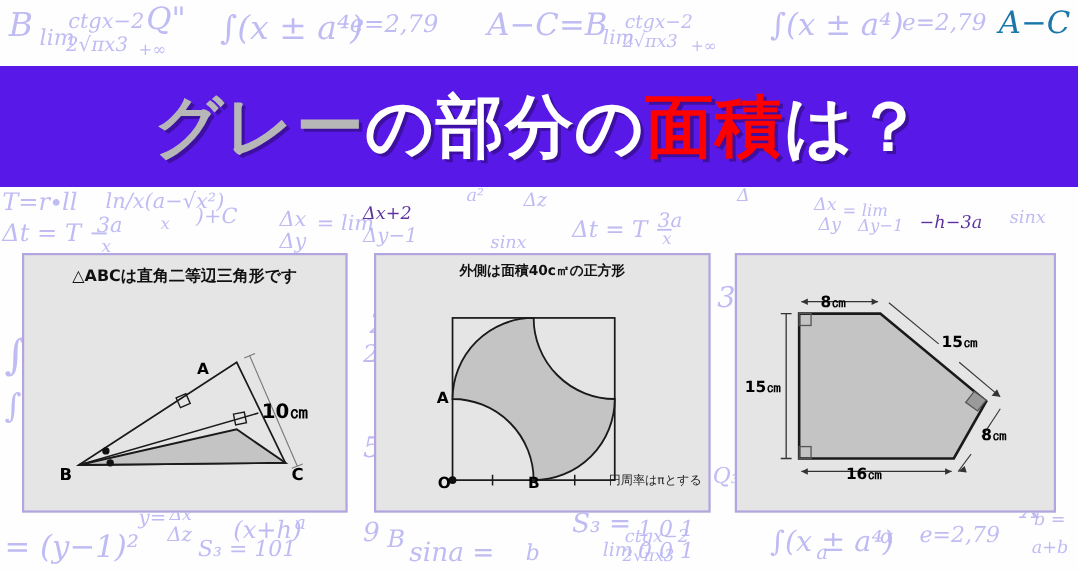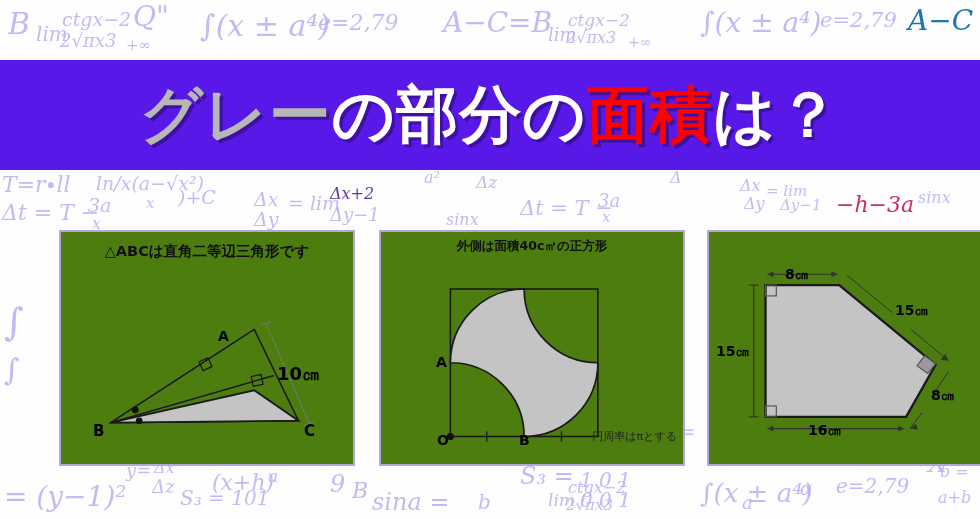--- a/index.html
+++ b/index.html
@@ -34,24 +34,23 @@
     font-size:62px;
     letter-spacing:1px;
     line-height:1;
     white-space:nowrap;
     text-shadow:3px 3px 0 rgba(0,0,0,.30);
   }
 
   
   .panel{
     position:absolute;
-    background:#4d7c0f;
+    background:#e5e5e5;
     border:2px solid #b3a5e0;
     box-sizing:border-box;
-    margin-left:39px;
   }
   #panel-1{left:20px;top:230px;width:296px;height:236px;}
   #panel-2{left:340px;top:230px;width:306px;height:236px;}
   #panel-3{left:668px;top:230px;width:292px;height:236px;}
 
   .panel-caption{
     position:absolute;left:0;width:100%;
     text-align:center;
     font-family:"DejaVu Sans","Liberation Sans",sans-serif;
     font-weight:bold;
@@ -111,21 +110,21 @@
       <div class="hw" style="left: 92px; top: 214px; font-size: 16px; color: rgb(185, 181, 242);">x</div>
       <div class="hw" style="left: 446px; top: 210px; font-size: 16px; color: rgb(185, 181, 242);">sinx</div>
       <div class="hw" style="left: 476px; top: 172px; font-size: 17px; color: rgb(185, 181, 242);">Δz</div>
       <div class="hw" style="left: 520px; top: 196px; font-size: 21px; color: rgb(185, 181, 242);">Δt = T −</div>
       <div class="hw" style="left: 598px; top: 190px; font-size: 18px; color: rgb(185, 181, 242);">3a</div>
       <div class="hw" style="left: 602px; top: 208px; font-size: 15px; color: rgb(185, 181, 242);">x</div>
       <div class="hw" style="left: 740px; top: 176px; font-size: 16px; color: rgb(185, 181, 242);">Δx</div>
       <div class="hw" style="left: 766px; top: 182px; font-size: 15px; color: rgb(185, 181, 242);">= lim</div>
       <div class="hw" style="left: 744px; top: 194px; font-size: 16px; color: rgb(185, 181, 242);">Δy</div>
       <div class="hw" style="left: 780px; top: 196px; font-size: 15px; color: rgb(185, 181, 242);">Δy−1</div>
-      <div class="hw" style="left: 836px; top: 192px; font-size: 22px; color: #be185d;">−h−3a</div>
+      <div class="hw" style="left: 836px; top: 192px; font-size: 16px; color: #4c1d95;">−h−3a</div>
       <div class="hw" style="left: 918px; top: 188px; font-size: 16px; color: rgb(185, 181, 242);">sinx</div>
       <div class="hw" style="left: 670px; top: 168px; font-size: 16px; color: rgb(185, 181, 242);">Δ</div>
       <div class="hw" style="left: 424px; top: 168px; font-size: 16px; color: rgb(185, 181, 242);">a²</div>
       <div class="hw" style="left: 4px; top: 300px; font-size: 38px; color: rgb(185, 181, 242);">∫</div>
       <div class="hw" style="left: 4px; top: 352px; font-size: 30px; color: rgb(185, 181, 242);">∫</div>
       <div class="hw" style="left: 336px; top: 280px; font-size: 26px; color: rgb(185, 181, 242);">2</div>
       <div class="hw" style="left: 652px; top: 256px; font-size: 26px; color: rgb(185, 181, 242);">3,</div>
       <div class="hw" style="left: 330px; top: 310px; font-size: 22px; color: rgb(185, 181, 242);">2</div>
       <div class="hw" style="left: 330px; top: 392px; font-size: 26px; color: rgb(185, 181, 242);">5</div>
       <div class="hw" style="left: 330px; top: 470px; font-size: 24px; color: rgb(185, 181, 242);">9</div>

